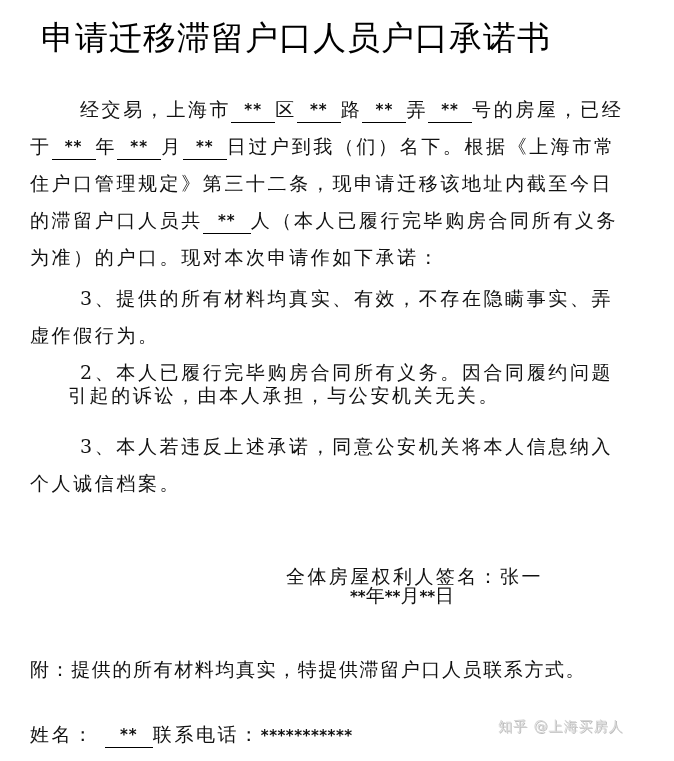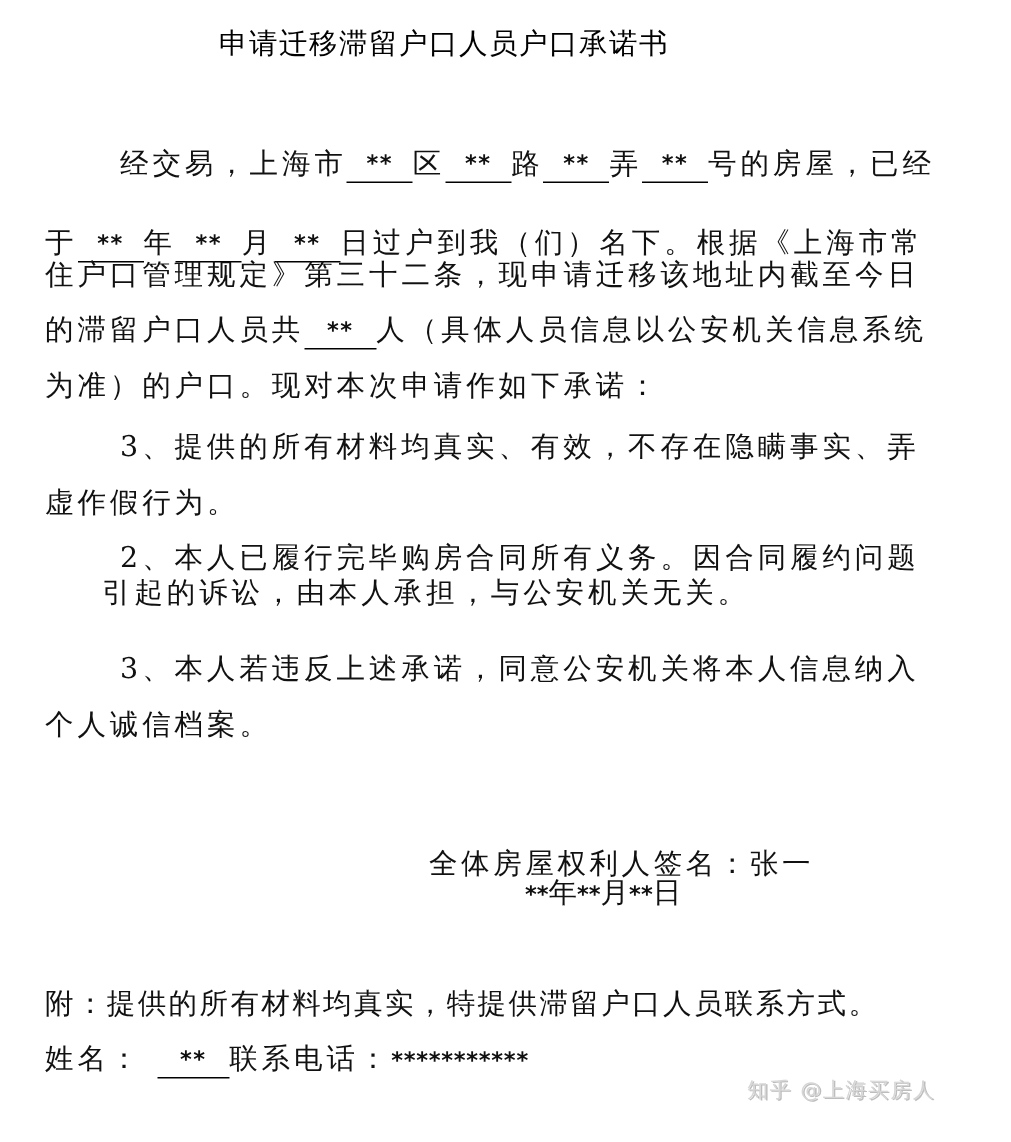--- a/index.html
+++ b/index.html
@@ -4,21 +4,21 @@
   <style>
     html, body { margin: 0; padding: 0; background: #ffffff; }
     body {
       width: 674px; height: 761px; position: relative; overflow: hidden;
       font-family: "DejaVu Serif", "Liberation Serif", serif;
       color: #111111;
     }
     .title {
       position: absolute; left: 0; top: 16px; width: 592px;
       text-align: center; font-family: "DejaVu Sans", "Liberation Sans", sans-serif;
-      font-size: 19px; letter-spacing: 1px; color: #000;
+      font-size: 33px; letter-spacing: 1px; color: #000;
     }
     .line {
       position: absolute; left: 30px; width: 580px; height: 30px;
       font-size: 19px; line-height: 30px; white-space: nowrap;
       letter-spacing: 2.6px;
     }
     .indent { left: 80px; width: 540px; }
     .blank {
       display: inline-block; border-bottom: 1px solid #000;
       text-align: center; line-height: 24px; height: 24px;
@@ -49,28 +49,28 @@
   </style>
 </head>
 <body>
 
 <div class="title">申请迁移滞留户口人员户口承诺书</div>
 
 <div class="line indent" style="top:94px;">
   <span>经交易，上海市</span><span class="blank w44">**</span><span>区</span><span class="blank w44">**</span><span>路</span><span class="blank w44">**</span><span>弄</span><span class="blank w44">**</span><span>号的房屋，已经</span>
 </div>
 
-<div class="line" style="top:131px;margin-top:16px;">
+<div class="line" style="top:131px;">
   <span>于</span><span class="blank w44">**</span><span>年</span><span class="blank w44">**</span><span>月</span><span class="blank w44">**</span><span>日过户到我（们）名下。根据《上海市常</span>
 </div>
 
 <div class="line" style="top:168px;">住户口管理规定》第三十二条，现申请迁移该地址内截至今日</div>
 
 <div class="line" style="top:205px;">
-  <span>的滞留户口人员共</span><span class="blank w48">**</span><span>人（具体人员信息以公安机关信息系统</span>
+  <span>的滞留户口人员共</span><span class="blank w48">**</span><span>人（本人已履行完毕购房合同所有义务</span>
 </div>
 
 <div class="line" style="top:242px;">为准）的户口。现对本次申请作如下承诺：</div>
 
 <div class="line indent" style="top:283px;">3、提供的所有材料均真实、有效，不存在隐瞒事实、弄</div>
 <div class="line" style="top:320px;">虚作假行为。</div>
 
 <div class="line indent" style="top:357px;">2、本人已履行完毕购房合同所有义务。因合同履约问题</div>
 <div class="line" style="top:380px;margin-left:38px;">引起的诉讼，由本人承担，与公安机关无关。</div>
 
@@ -78,17 +78,17 @@
 <div class="line" style="top:468px;">个人诚信档案。</div>
 
 <div class="sig" style="top:541px;">
   <span>全体房屋权利人签名：</span><span>张一</span>
 </div>
 <div class="date">
   <span class="ast">**</span><span>年</span><span class="ast">**</span><span>月</span><span class="ast">**</span><span>日</span>
 </div>
 
 <div class="line" style="top:654px; letter-spacing:1.6px;">附：提供的所有材料均真实，特提供滞留户口人员联系方式。</div>
-<div class="line" style="top:691px;">
+<div class="line" style="top:719px;">
   <span>姓名：</span><span class="blank w48" style="margin-left:10px;">**</span><span>联系电话：</span><span class="phone">***********</span>
 </div>
 
 <div class="watermark">知乎 @上海买房人</div>
 
 </body></html>

